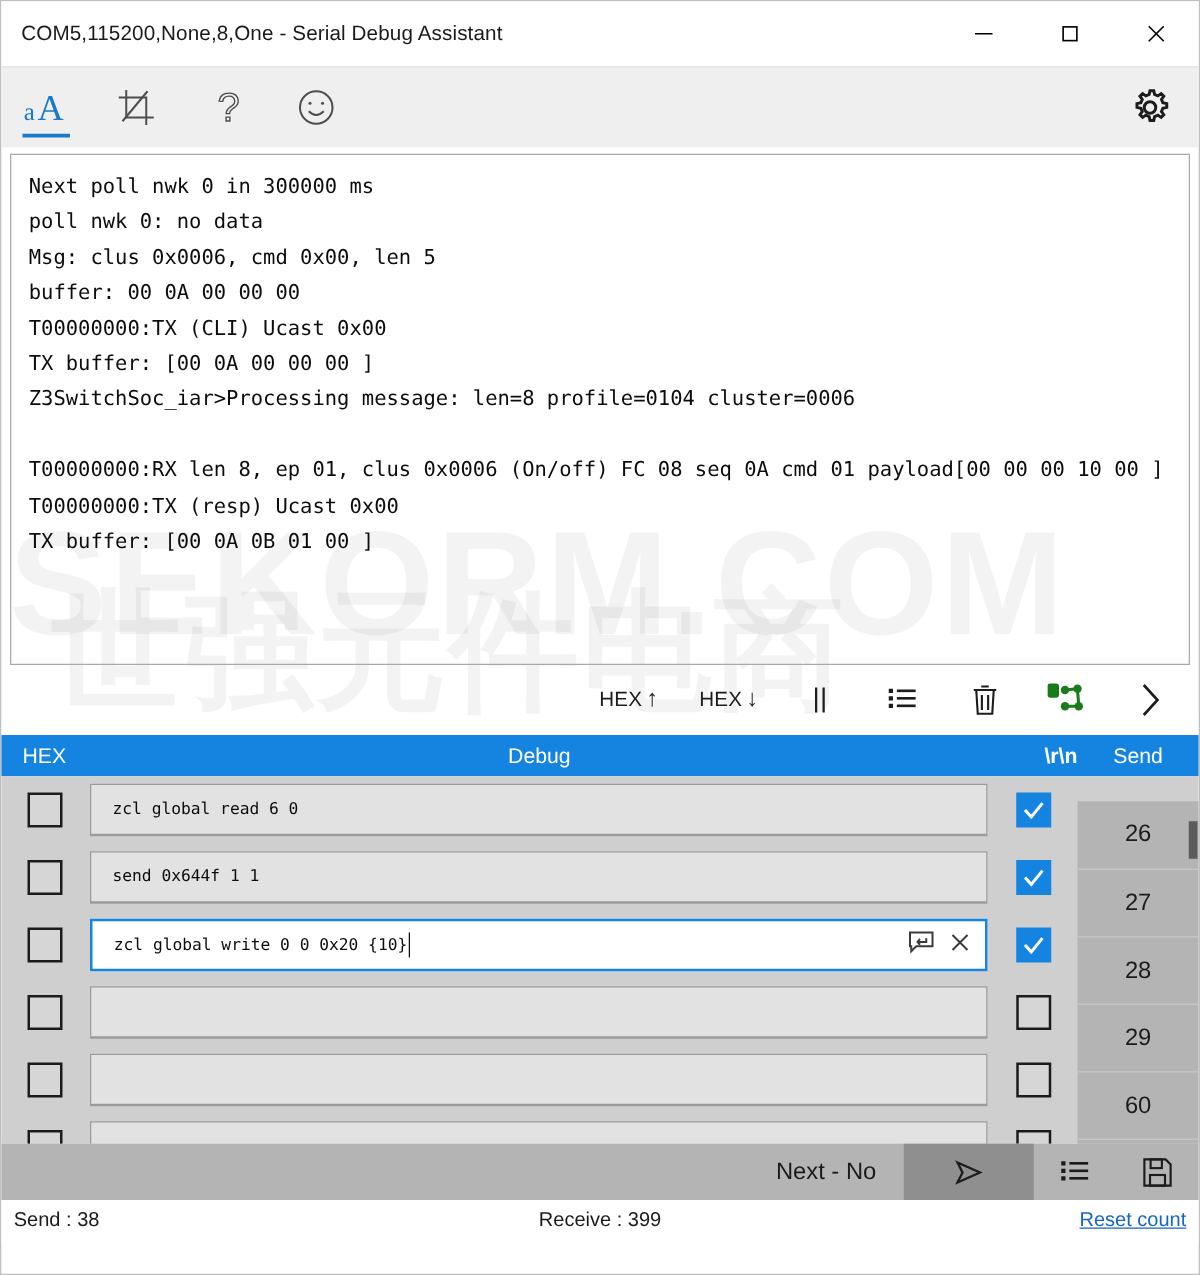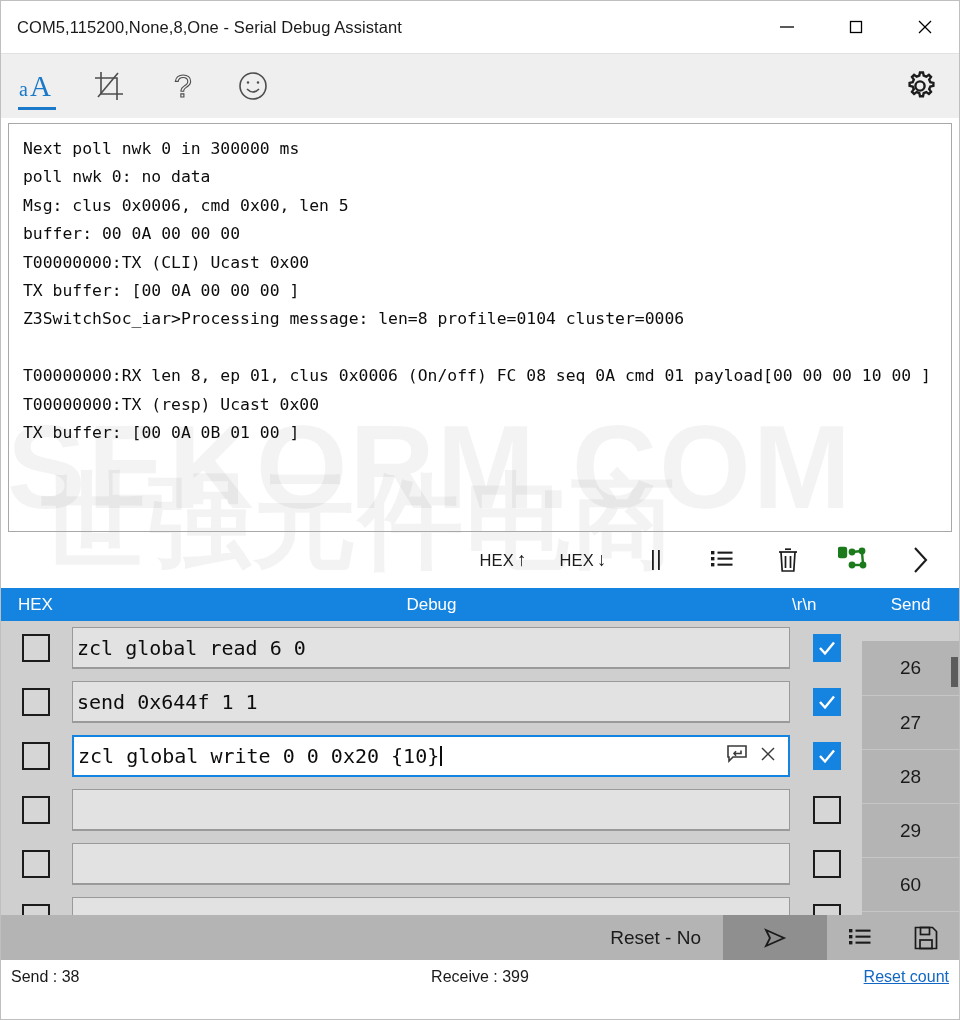--- a/index.html
+++ b/index.html
@@ -148,21 +148,21 @@
     height: 33px;
     background: #1583e0;
     color: #ffffff;
     display: flex;
     align-items: center;
     font-size: 17px;
     z-index: 2;
   }
   .th-hex   { width: 70px; padding-left: 17px; box-sizing: border-box; }
   .th-string{ flex: 1; text-align: center; }
-  .th-crlf  { width: 70px; text-align: left; }
+  .th-crlf  { width: 70px; text-align: right; font-weight: bold; }
   .th-send  { width: 97px; text-align: center; }
 
   .table-body {
     position: relative;
     background: #cfcfcf;
     height: 294px;
     z-index: 2;
     overflow: hidden;
   }
   .row {
@@ -192,23 +192,23 @@
     flex: 1;
     height: 42px;
     margin-left: 70px;
     margin-right: 2px;
     background: #e2e2e2;
     border: 1px solid #9a9a9a;
     border-bottom-width: 2px;
     box-sizing: border-box;
     display: flex;
     align-items: center;
-    padding: 0 10px 0 4px;
+    padding: 0 10px 0 17px;
     font-family: "DejaVu Sans Mono", monospace;
-    font-size: 20px;
+    font-size: 13px;
     color: #0c0c0c;
   }
   .row .sfield { margin-left: 0; }
   .sfield.focused {
     background: #ffffff;
     border: 2px solid #1583e0;
   }
   .sfield .caret {
     display: inline-block;
     width: 1.5px;
@@ -563,21 +563,21 @@
           <div class="chk off"></div>
         </div>
         <div class="cell-send">31</div>
       </div>
       <div class="scrollbar">
         <div class="scroll-thumb"></div>
       </div>
     </div>
 
   <div class="bottombar">
-    <div class="bb-list">Reset - No</div>
+    <div class="bb-list">Next - No</div>
     <div class="bb-send">
       <svg width="30" height="24" viewBox="0 0 30 24" fill="none" stroke="currentColor" stroke-width="1.8">
         <path d="M6 4 L24 12 L6 20 L10 12 Z"></path>
       </svg>
     </div>
     <div class="bb-icon">
       <svg width="28" height="28" viewBox="0 0 28 28">
         <rect x="3" y="5" width="3.4" height="3.4" fill="currentColor"></rect>
         <rect x="3" y="11" width="3.4" height="3.4" fill="currentColor"></rect>
         <rect x="3" y="17" width="3.4" height="3.4" fill="currentColor"></rect>

